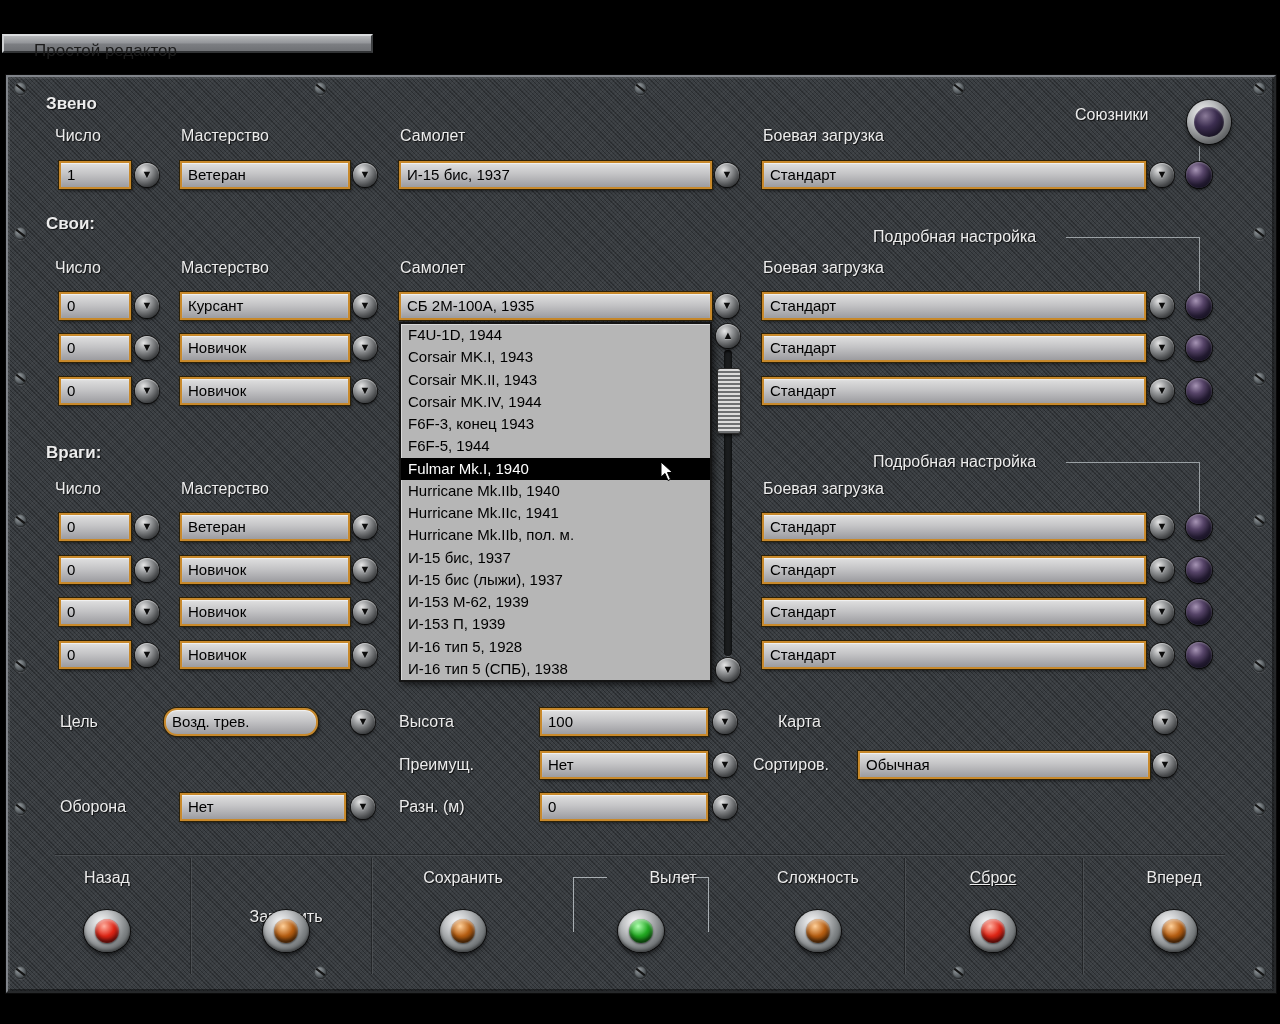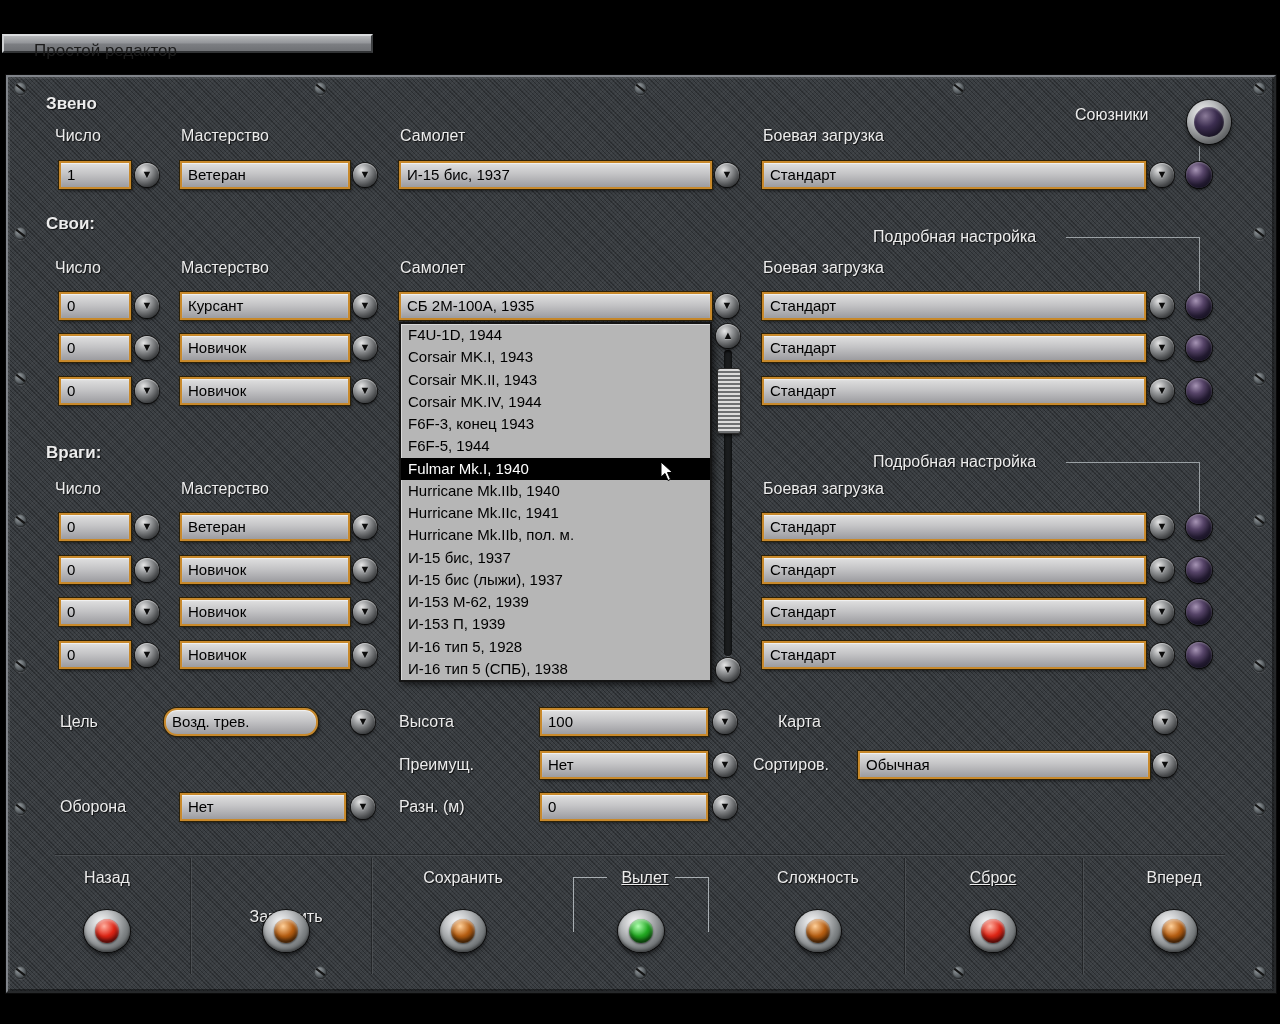--- a/index.html
+++ b/index.html
@@ -340,21 +340,21 @@
       <div class="dome"></div>
     </div>
     <div class="btn-label" style="left: 216px; margin-top: 39px;">Загрузить</div>
     <div class="push orange" style="left: 263px;">
       <div class="dome"></div>
     </div>
     <div class="btn-label" style="left: 393px;">Сохранить</div>
     <div class="push orange" style="left: 440px;">
       <div class="dome"></div>
     </div>
-    <div class="btn-label" style="left: 575px; text-decoration: underline;">Вылет</div>
+    <div class="btn-label" style="left: 603px;">Вылет</div>
     <div class="push green" style="left: 618px;">
       <div class="dome"></div>
     </div>
     <div class="btn-label" style="left: 748px;">Сложность</div>
     <div class="push orange" style="left: 795px;">
       <div class="dome"></div>
     </div>
     <div class="btn-label" style="left: 923px; text-decoration: underline;">Сброс</div>
     <div class="push red" style="left: 970px;">
       <div class="dome"></div>

